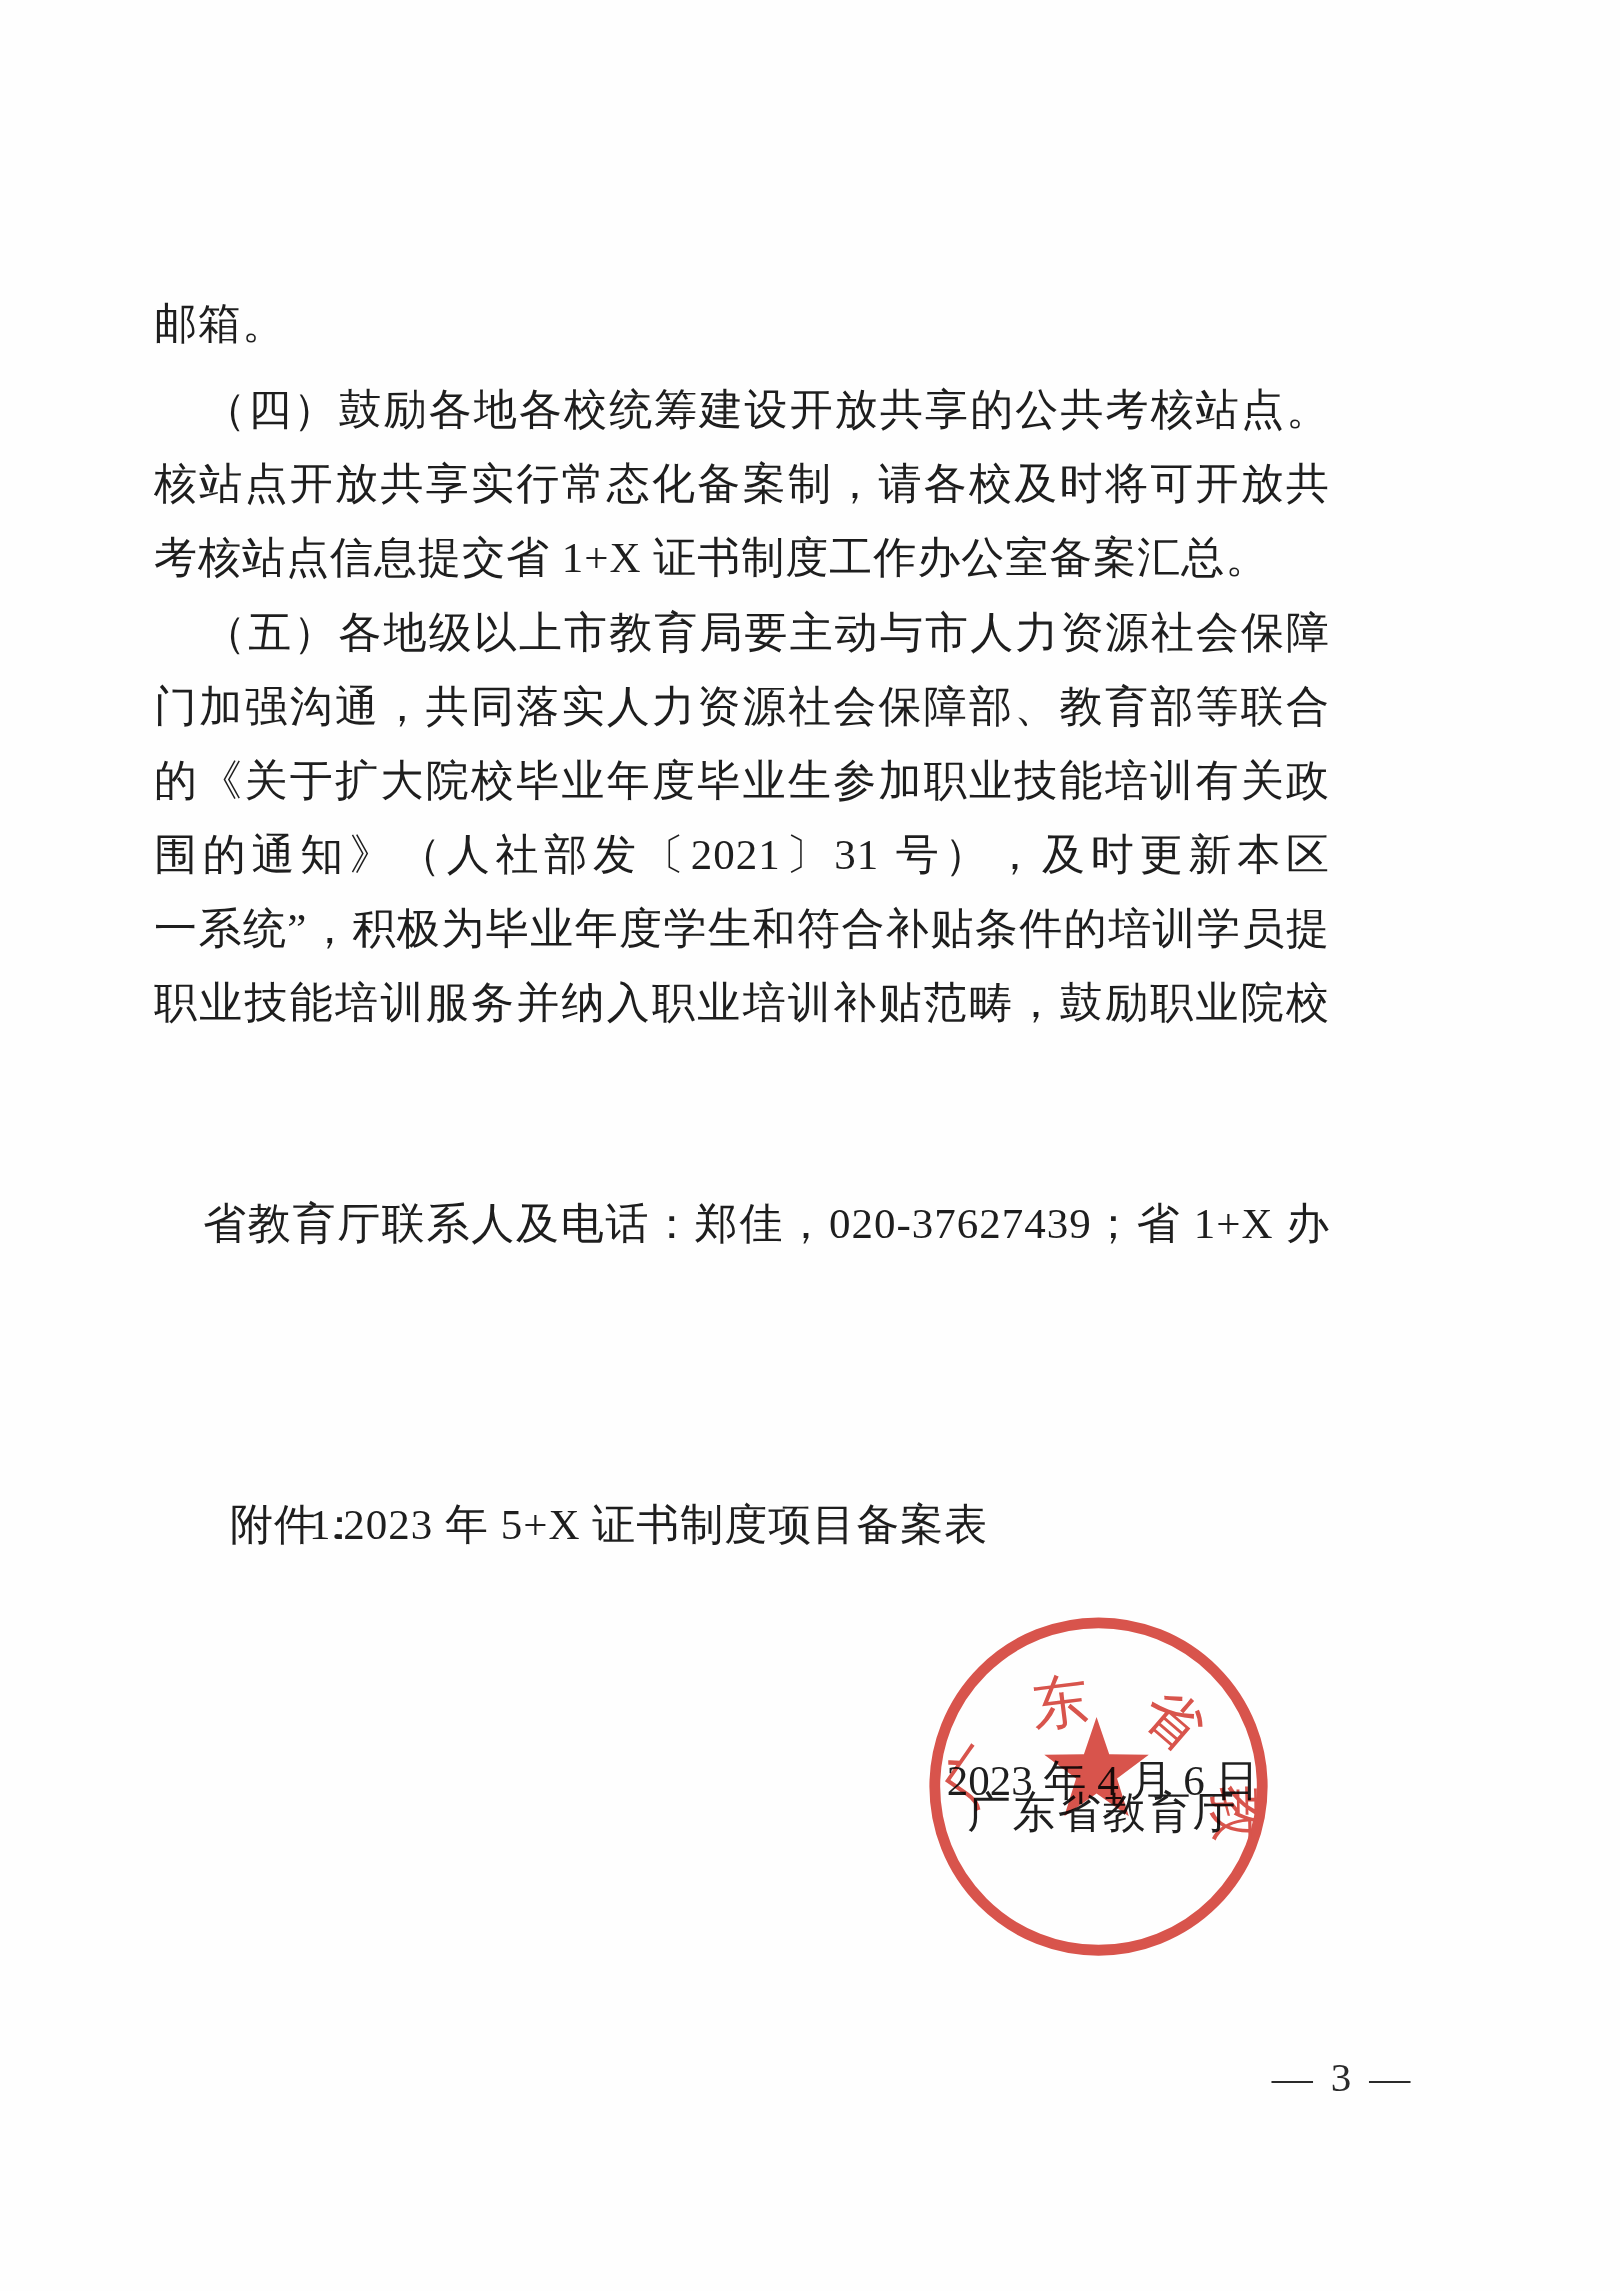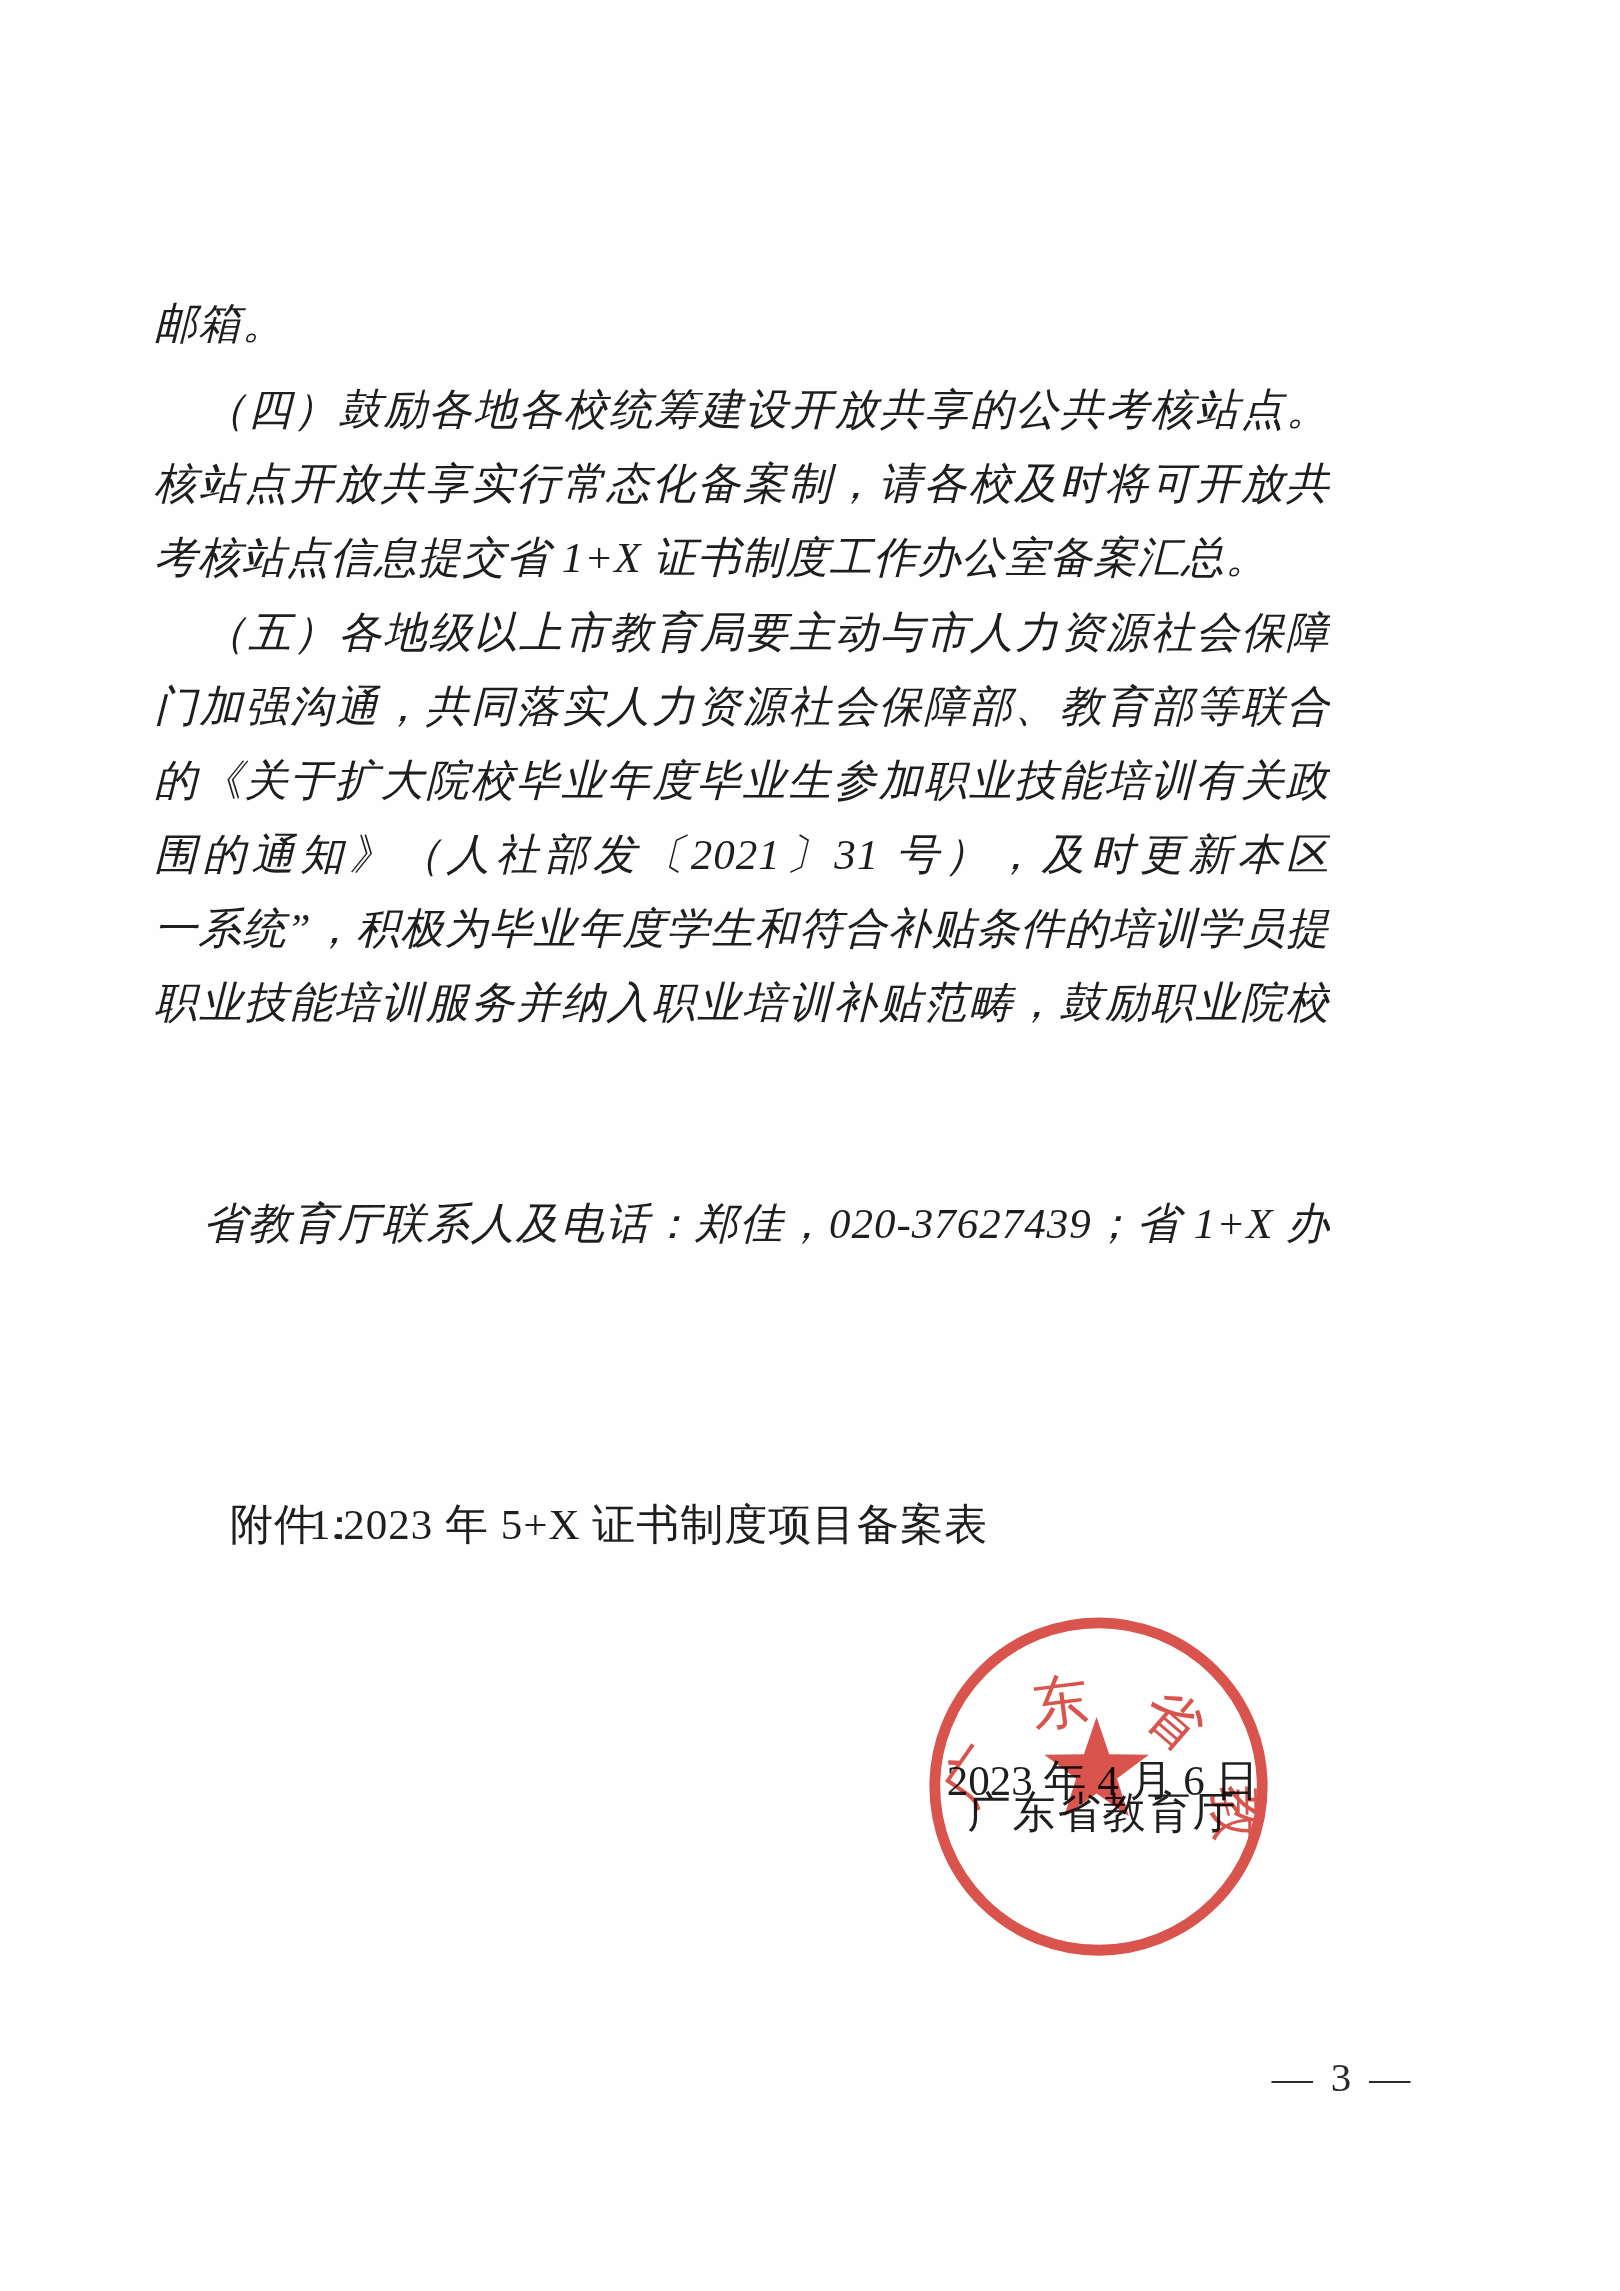--- a/index.html
+++ b/index.html
@@ -14,21 +14,21 @@
   .page{position:absolute;left:0;top:0;width:1620px;height:2292px;background:#fefefe;}
   .block{
     position:absolute;left:154px;width:1176px;
     font-size:43px;line-height:74px;
     letter-spacing:1px;
     white-space:normal;
   }
   .line{
     text-align:justify;
     text-align-last:justify;
-    height:74px;overflow:hidden;font-style:italic;
+    height:74px;overflow:hidden;
   }
   .line.last{
     text-align:left;
     text-align-last:left;
   }
   .indent{ text-indent:49px; }
   
   .att-row{height:74px;line-height:74px;font-size:43px;text-align:center;}
   .att-label{position:absolute;left:76px;top:0;}
   .att-item{position:absolute;left:155px;}

